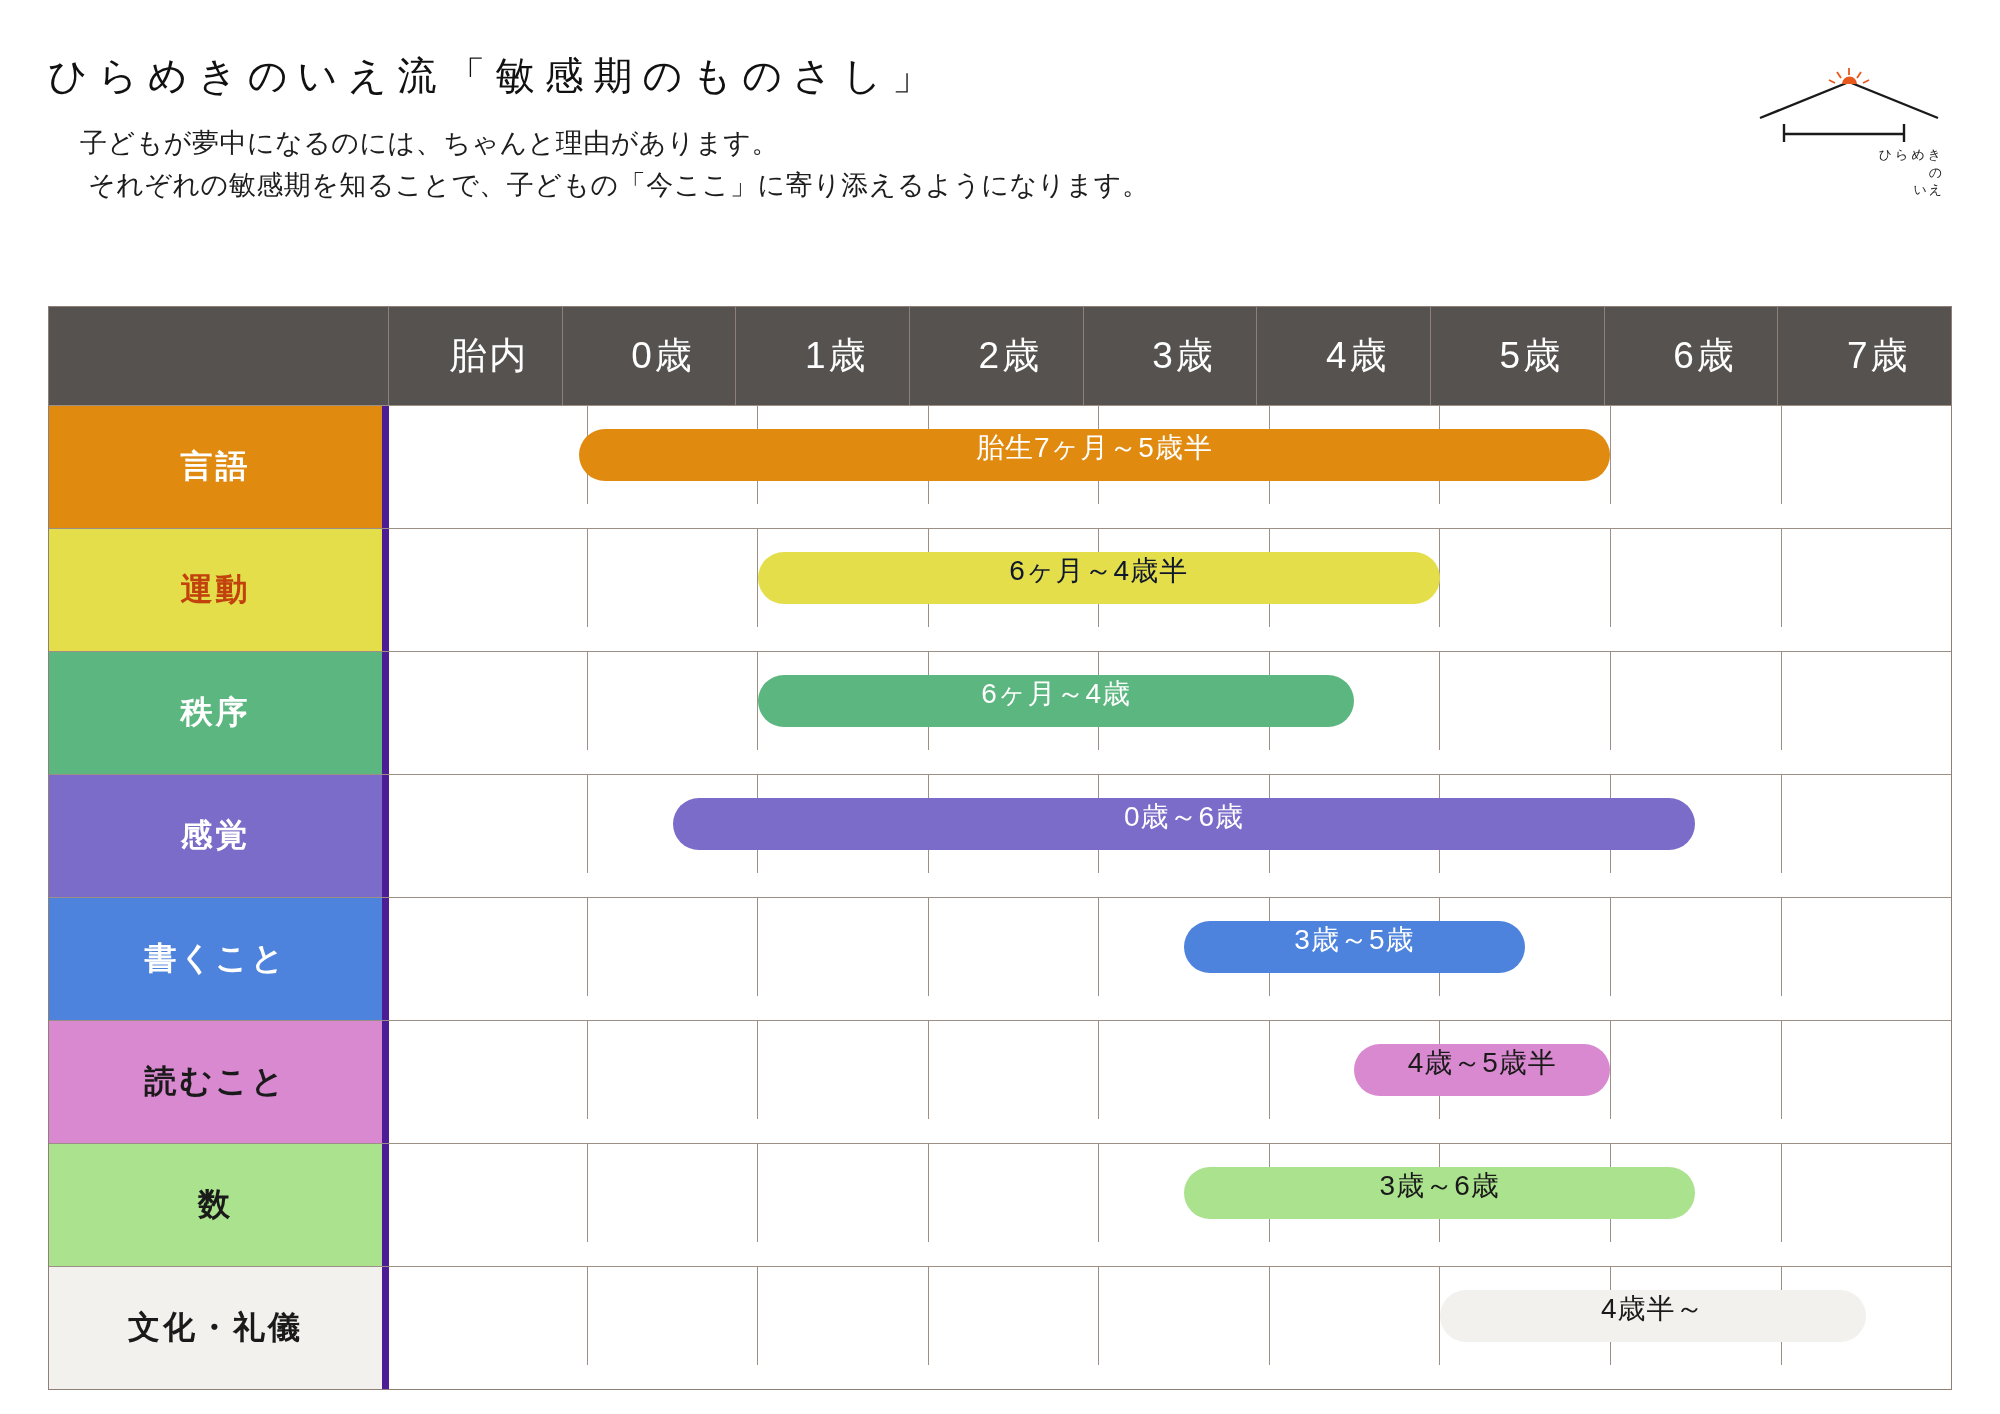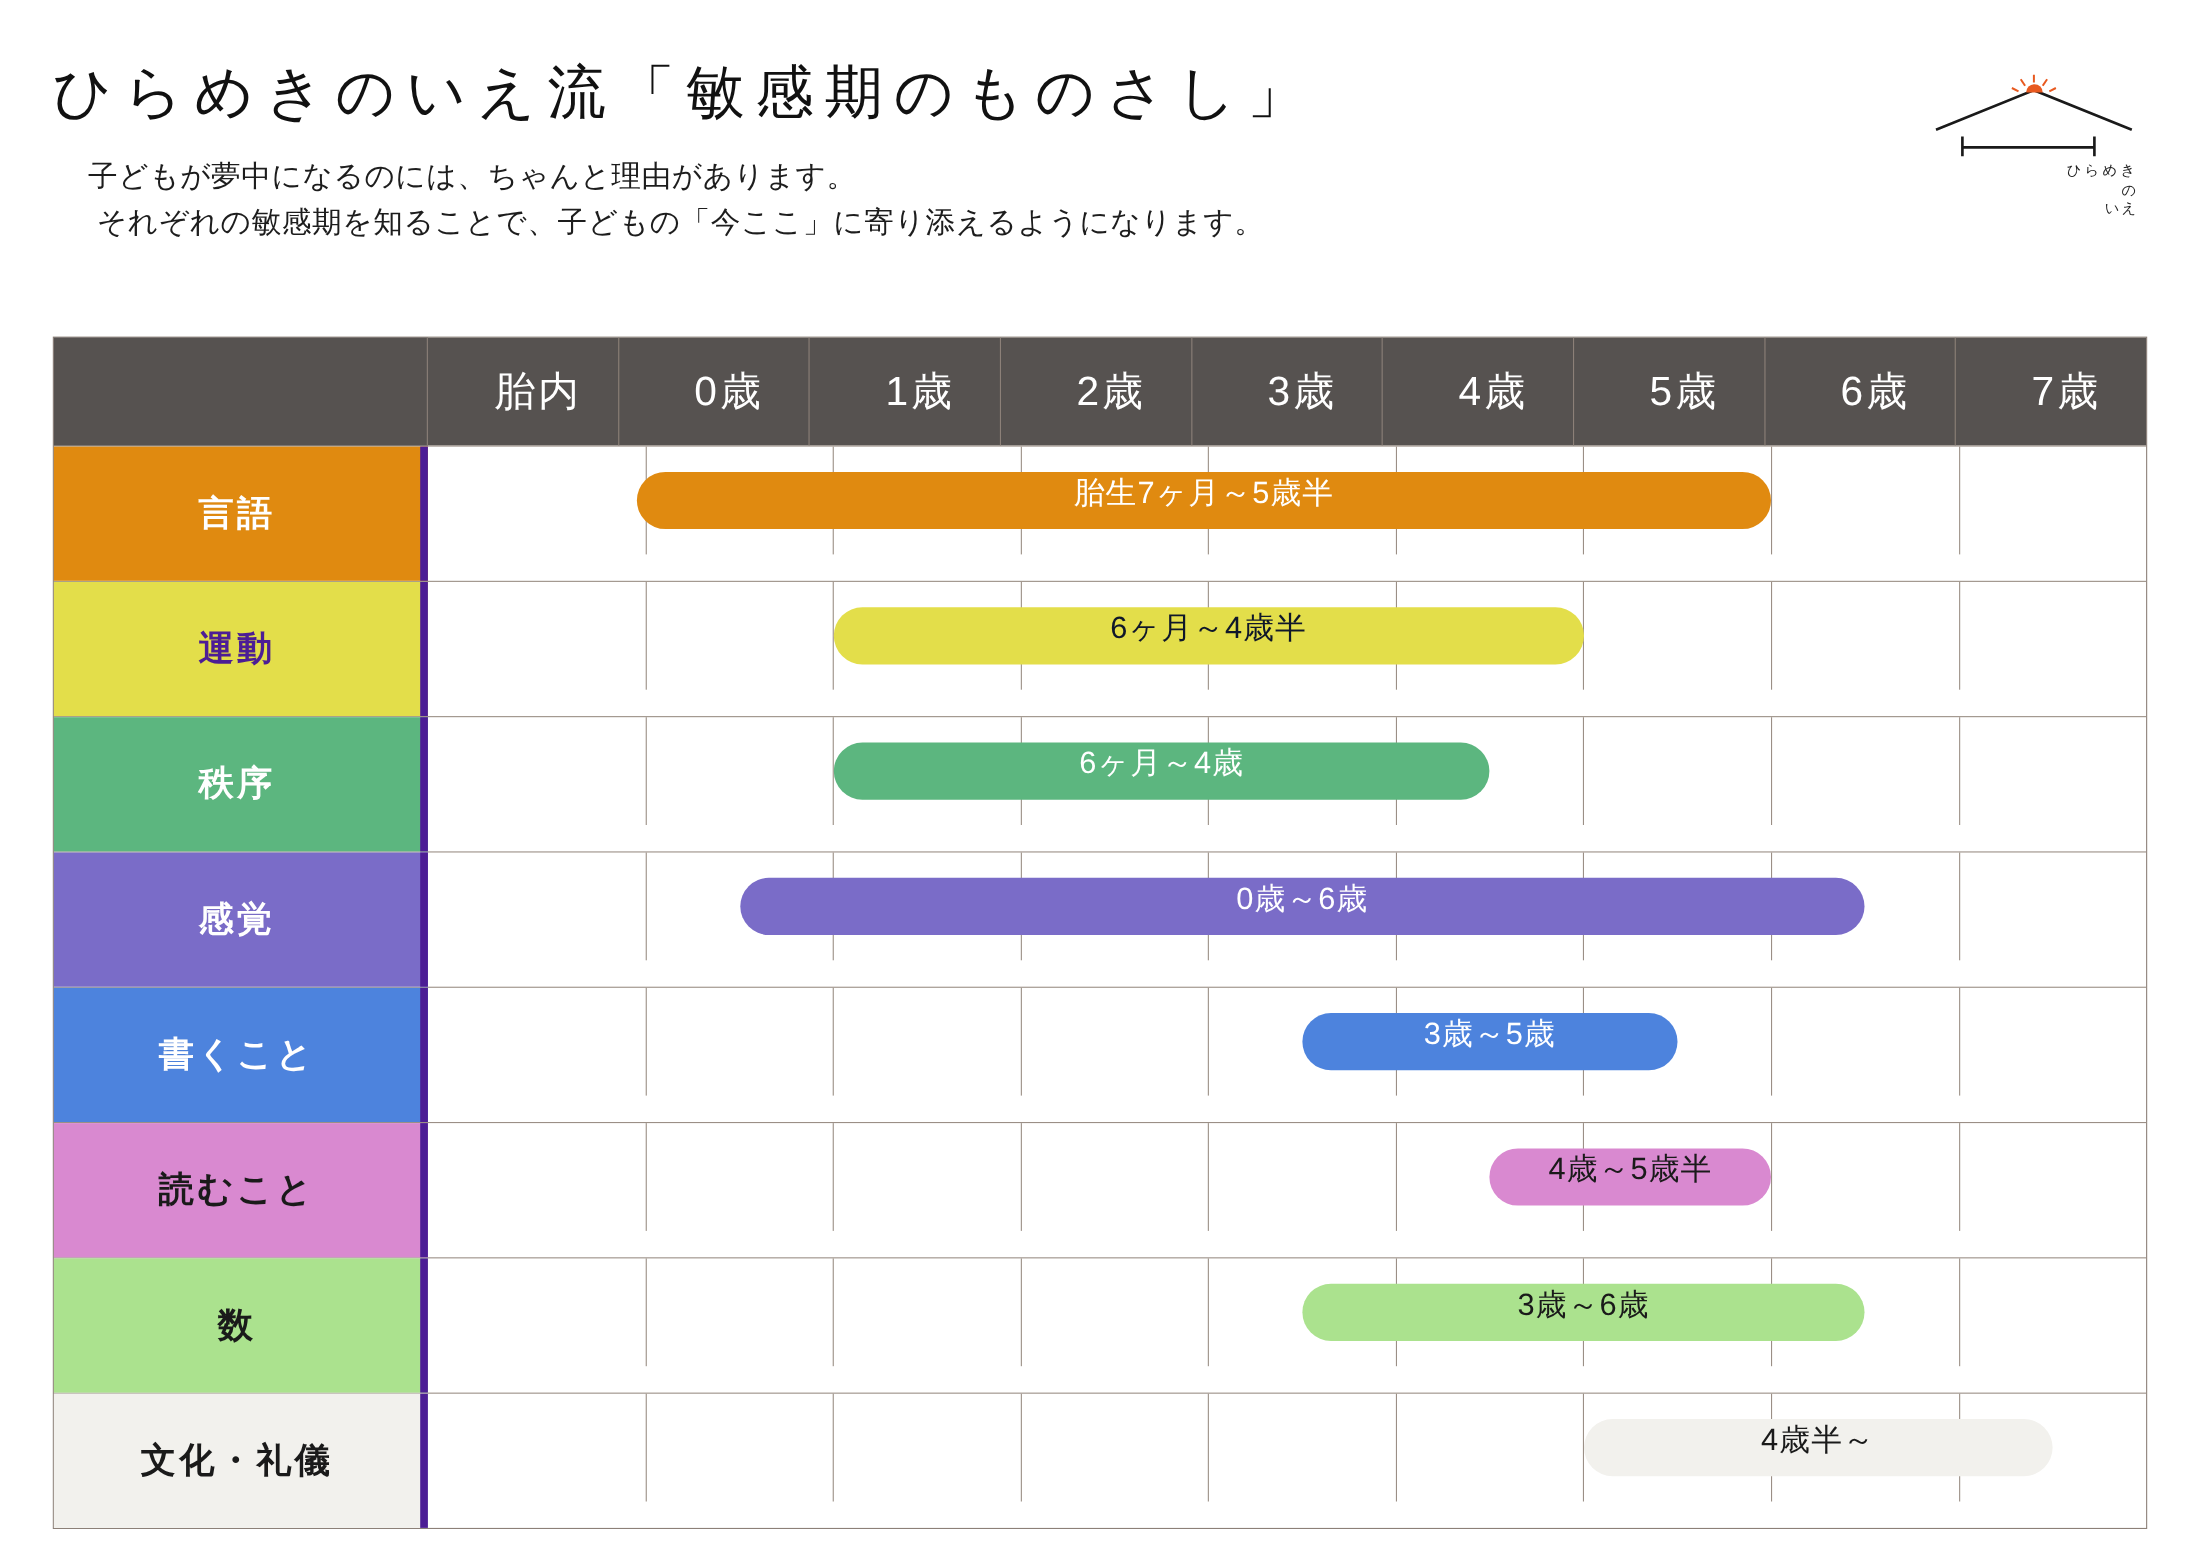--- a/index.html
+++ b/index.html
@@ -24,21 +24,21 @@
   }
 
   
   .header {
     position: absolute;
     left: 48px;
     top: 52px;
     width: 1640px;
   }
   .title {
-    font-size: 53px;
+    font-size: 39px;
     font-weight: 400;
     letter-spacing: 10px;
     color: #111111;
     white-space: nowrap;
     line-height: 1.25;
     margin: 0;
   }
   .subtitle {
     margin-top: 22px;
     font-size: 27px;
@@ -222,21 +222,21 @@
             <span></span>
             <span></span>
             <span></span>
           </div>
           <div class="bar" style="left: 10.5556%; width: 67.2222%; background: rgb(224, 138, 16); color: rgb(255, 255, 255);">
             <span class="bar-label">胎生7ヶ月～5歳半</span>
           </div>
         </div>
       </div>
       <div class="row">
-        <div class="cat" style="background: rgb(227, 222, 74); color: #4c1d95;">運動</div>
+        <div class="cat" style="background: rgb(227, 222, 74); color: #c2410c;">運動</div>
         <div class="track">
           <div class="gridlines">
             <span></span>
             <span></span>
             <span></span>
             <span></span>
             <span></span>
             <span></span>
             <span></span>
             <span></span>

